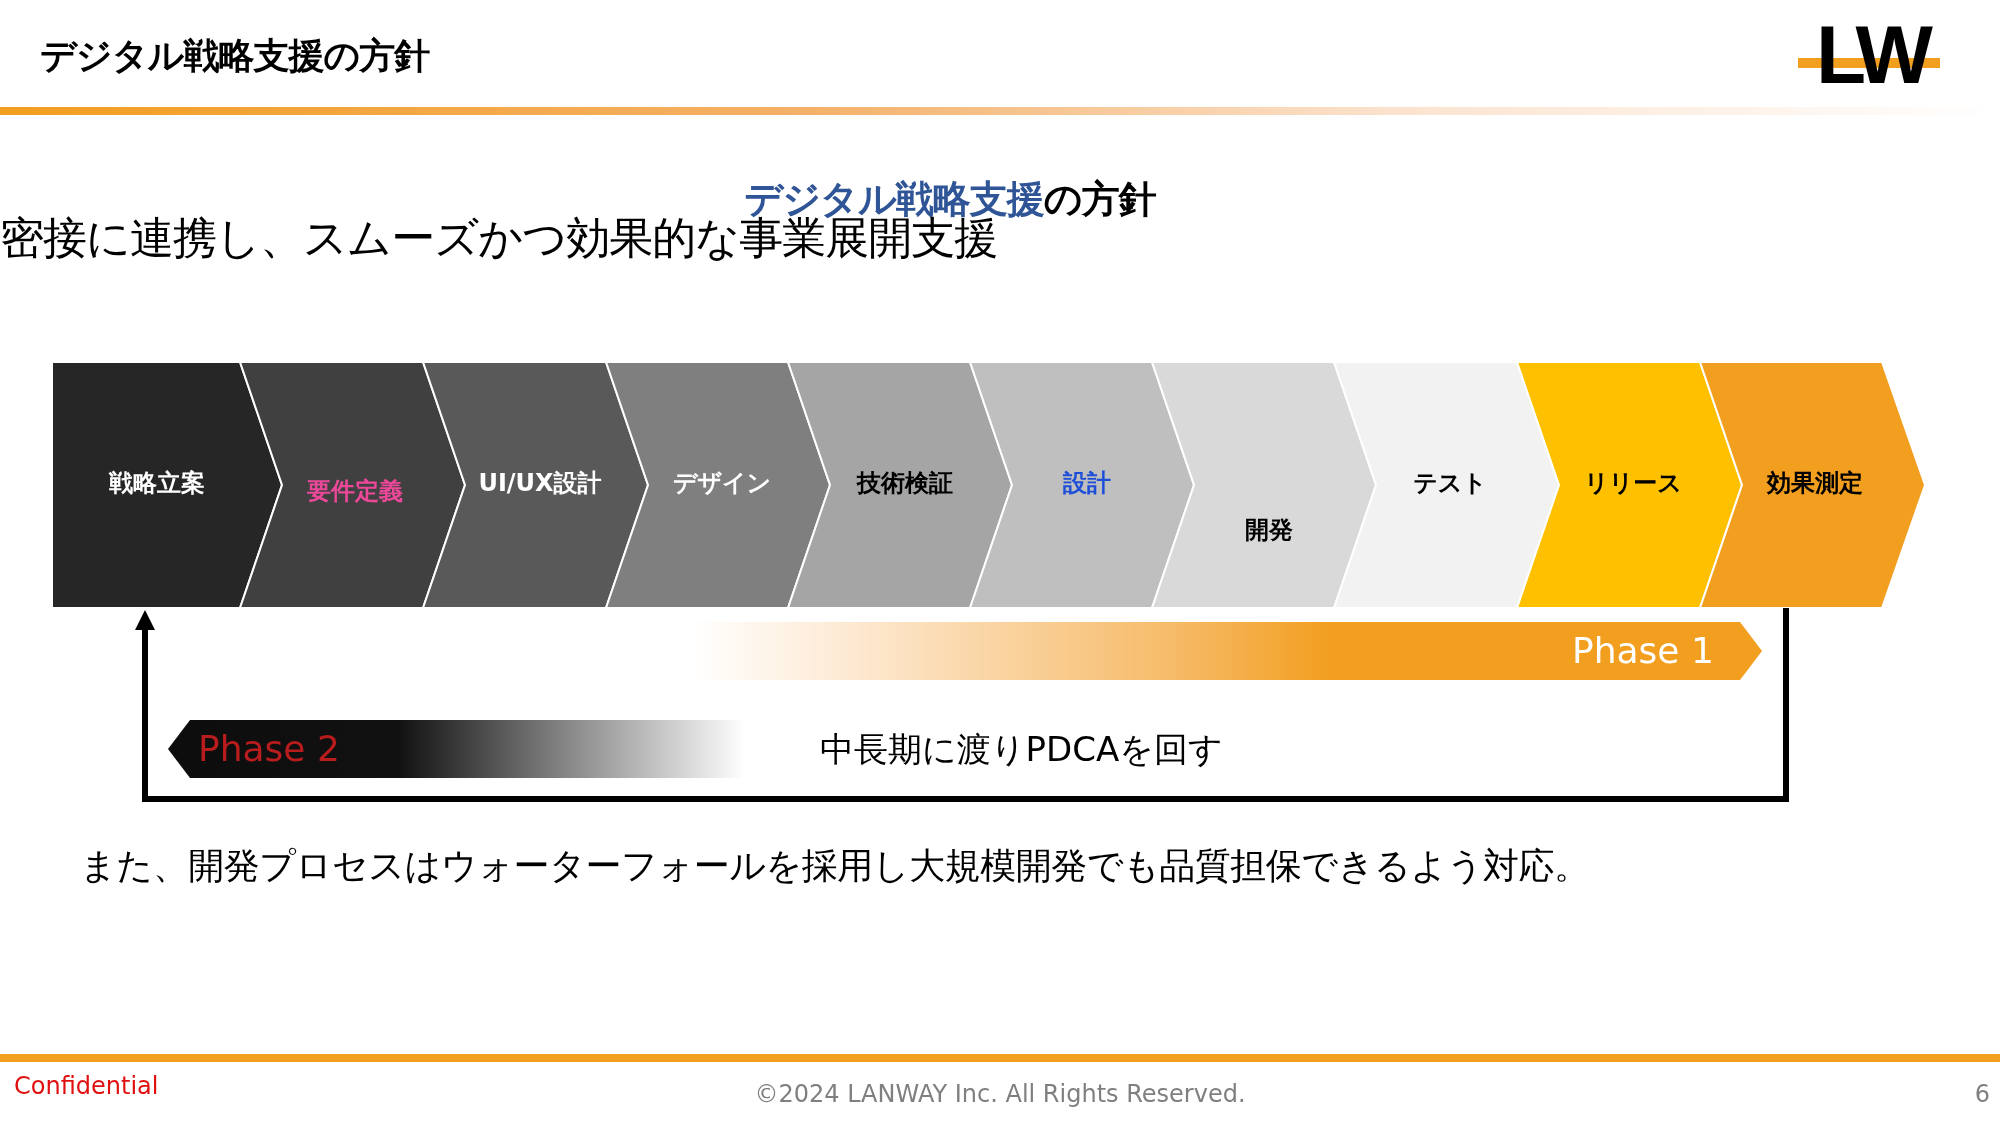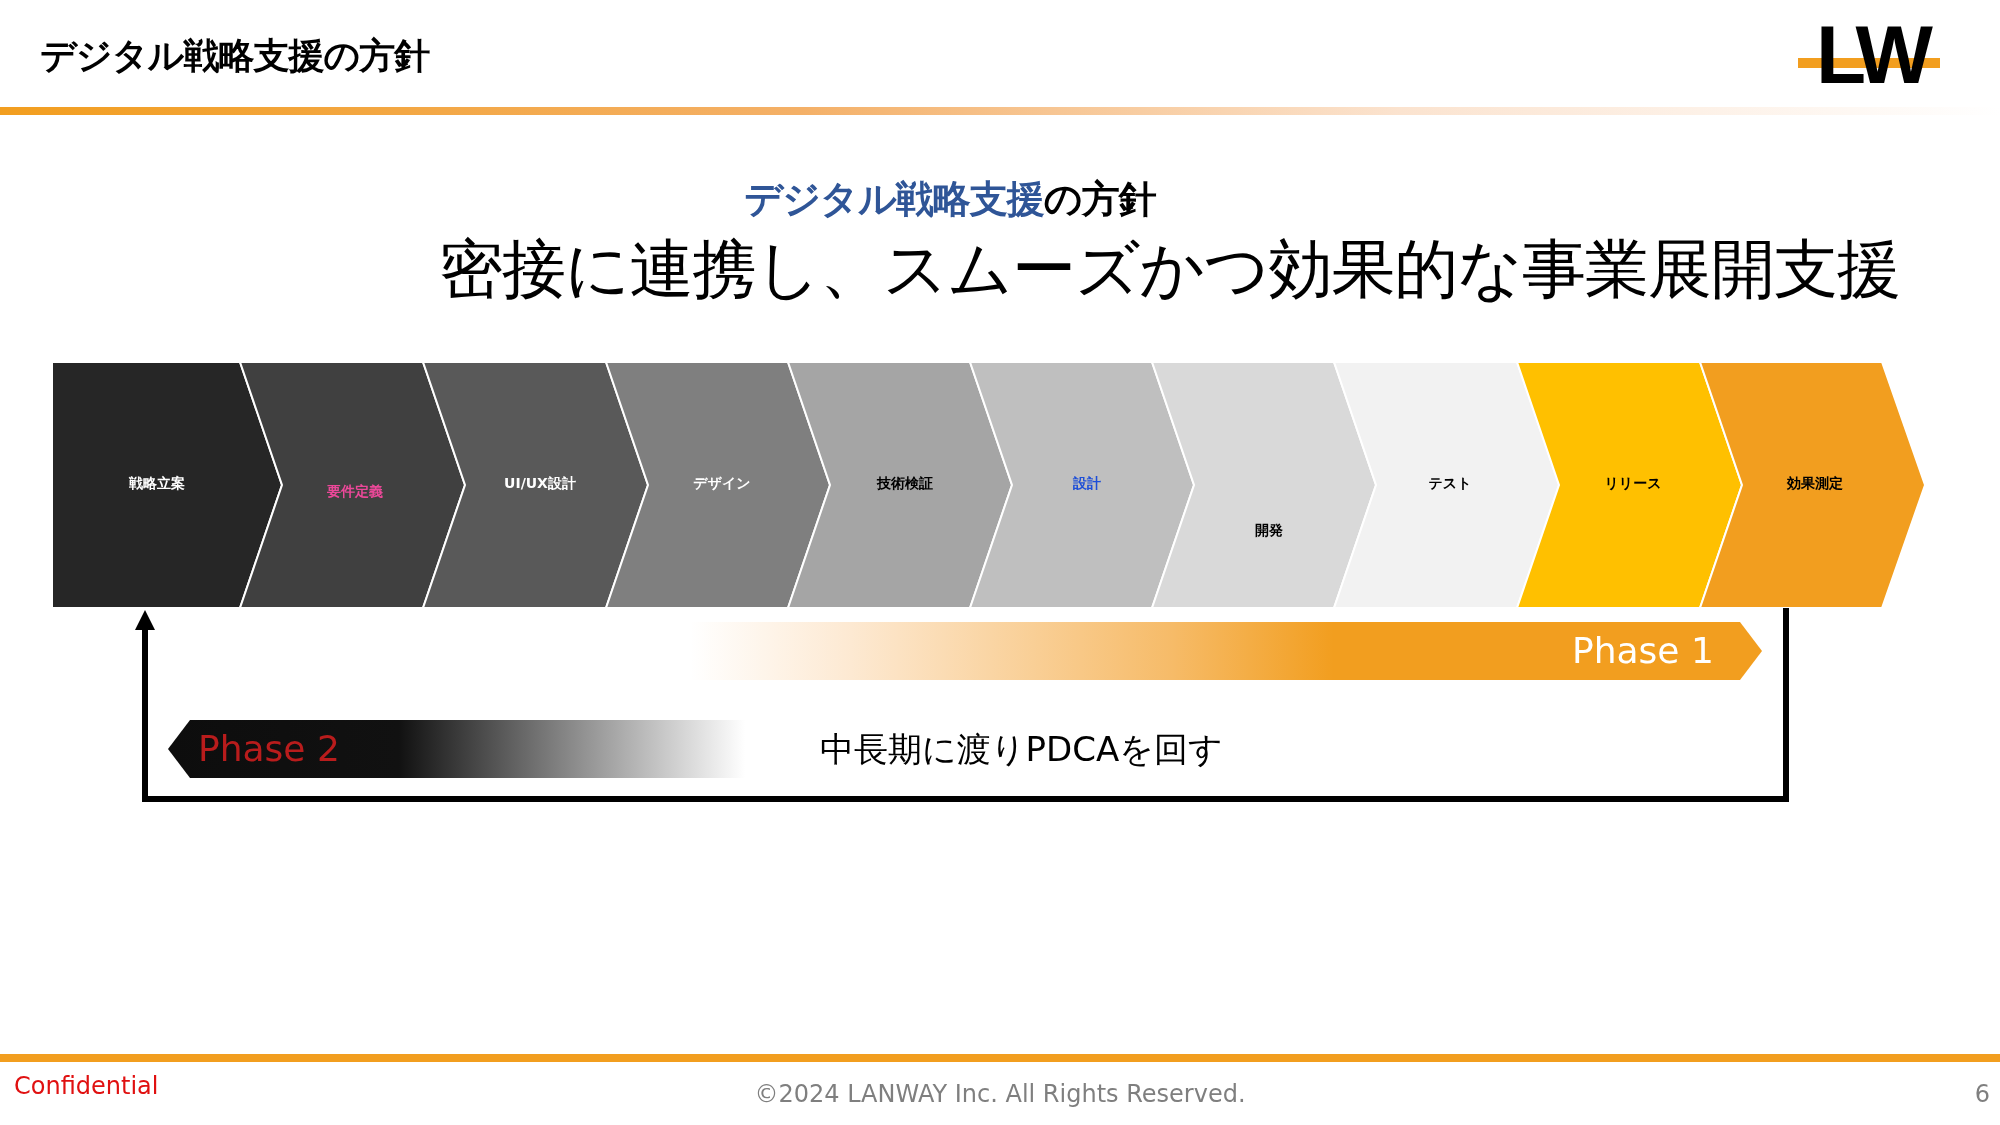--- a/index.html
+++ b/index.html
@@ -27,28 +27,28 @@
       letter-spacing: -6px; color: #000; font-family: "Liberation Sans", sans-serif;
     }
 
     
     .subtitle {
       left: 0; width: 1900px; top: 174px; text-align: center; font-size: 38px; font-weight: bold;
       letter-spacing: -1px; white-space: nowrap;
     }
     .subtitle .blue { color: #2f5597; }
     .main-heading {
-      left: 0; width: 1900px; top: 226px; text-align: right; font-size: 64px;
+      left: 0; width: 1900px; top: 209px; text-align: left; font-size: 44px;
       letter-spacing: -1px; white-space: nowrap;
     }
 
     
     .flow { left: 0; top: 0; width: 2000px; height: 1125px; }
     .step-label {
-      position: absolute; top: 466px; height: 34px; font-size: 14px; font-weight: bold;
+      position: absolute; top: 466px; height: 34px; font-size: 24px; font-weight: bold;
       text-align: center; white-space: nowrap; line-height: 34px;
     }
 
     
     .phase1-text {
       left: 1560px; top: 622px; height: 58px; line-height: 58px; font-size: 36px; color: #ffffff;
       font-family: "DejaVu Sans", sans-serif; white-space: nowrap; margin-left: 12px;
     }
     .phase2-text {
       left: 198px; top: 720px; height: 46px; line-height: 58px; font-size: 36px; color: #b91c1c;
@@ -133,18 +133,19 @@
 <div class="step-label" style="left: 1164px; width: 210px; color: rgb(0, 0, 0); margin-top: 47px;">開発</div>
 <div class="step-label" style="left: 1345px; width: 210px; color: rgb(0, 0, 0);">テスト</div>
 <div class="step-label" style="left: 1528px; width: 210px; color: rgb(0, 0, 0);">リリース</div>
 <div class="step-label" style="left: 1710px; width: 210px; color: rgb(0, 0, 0);">効果測定</div>
 
 <div class="abs phase1-text">Phase 1</div>
 <div class="abs phase2-text">Phase 2</div>
 <div class="abs pdca-text">中長期に渡りPDCAを回す</div>
 
 <div class="abs body-text">
+  <div>また、開発プロセスはウォーターフォールを採用し大規模開発でも品質担保できるよう対応。</div>
 </div>
 
 <div class="abs footer-line"></div>
 <div class="abs confidential">Confidential</div>
 <div class="abs copyright">©2024 LANWAY Inc. All Rights Reserved.</div>
 <div class="abs page-number">6</div>
 
 </body></html>

